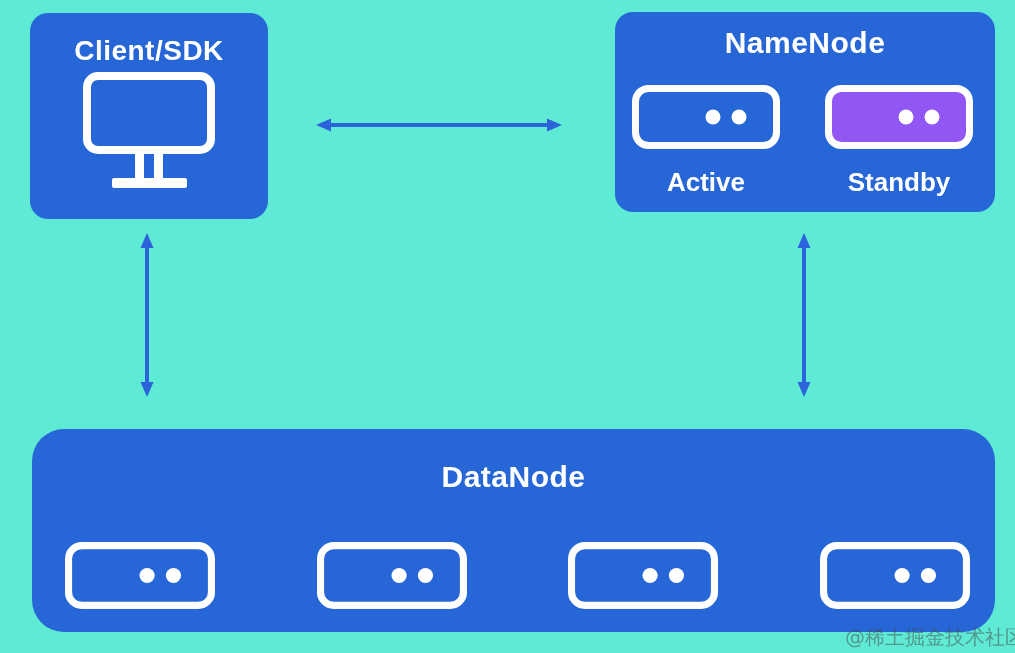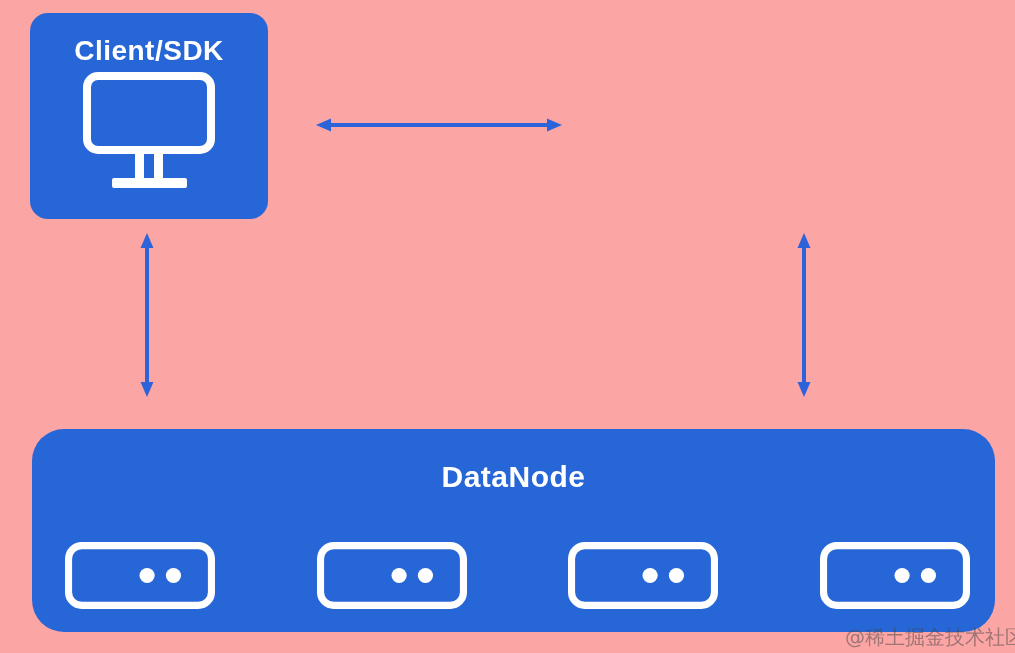--- a/index.html
+++ b/index.html
@@ -4,21 +4,21 @@
 <style>
   html, body { margin: 0; padding: 0; }
   body {
     font-family: "Liberation Sans", sans-serif;
     background: #ffffff;
   }
   #canvas {
     position: relative;
     width: 1015px;
     height: 653px;
-    background: #fca5a5;
+    background: #5eead4;
     overflow: hidden;
   }
   .node-box {
     position: absolute;
     background: #2766d6;
     border-radius: 18px;
     color: #ffffff;
     box-sizing: border-box;
   }
   .client-box  { left: 30px;  top: 13px;  width: 238px; height: 206px; }
@@ -94,20 +94,41 @@
   <div class="node-box client-box">
     <div class="box-title">Client/SDK</div>
     <svg class="monitor-icon" width="132" height="118" viewBox="0 0 132 118">
       <rect x="4" y="4" width="124" height="74" rx="11" fill="none" stroke="#ffffff" stroke-width="8"></rect>
       <rect x="52" y="78" width="9" height="28" fill="#ffffff"></rect>
       <rect x="71" y="78" width="9" height="28" fill="#ffffff"></rect>
       <rect x="29" y="106" width="75" height="10" rx="2" fill="#ffffff"></rect>
     </svg>
   </div>
 
+  <div class="node-box namenode-box">
+    <div class="box-title">NameNode</div>
+    <div class="nn-servers">
+      <div class="nn-server">
+        <svg class="server-icon active" width="148" height="64" viewBox="0 0 148 64">
+          <rect class="shell" x="3.5" y="3.5" width="141" height="57" rx="13"></rect>
+          <circle cx="81" cy="32" r="7.5"></circle>
+          <circle cx="107" cy="32" r="7.5"></circle>
+        </svg>
+        <div class="server-label">Active</div>
+      </div>
+      <div class="nn-server">
+        <svg class="server-icon standby" width="148" height="64" viewBox="0 0 148 64">
+          <rect class="shell" x="3.5" y="3.5" width="141" height="57" rx="13"></rect>
+          <circle cx="81" cy="32" r="7.5"></circle>
+          <circle cx="107" cy="32" r="7.5"></circle>
+        </svg>
+        <div class="server-label">Standby</div>
+      </div>
+    </div>
+  </div>
 
   <div class="node-box datanode-box">
     <div class="box-title">DataNode</div>
     <div class="dn-servers">
       <svg class="server-icon" width="150" height="67" viewBox="0 0 148 66">
         <rect class="shell" x="3.5" y="3.5" width="141" height="59" rx="13"></rect>
         <circle cx="81" cy="33" r="7.5"></circle>
         <circle cx="107" cy="33" r="7.5"></circle>
       </svg>
       <svg class="server-icon" width="150" height="67" viewBox="0 0 148 66">

